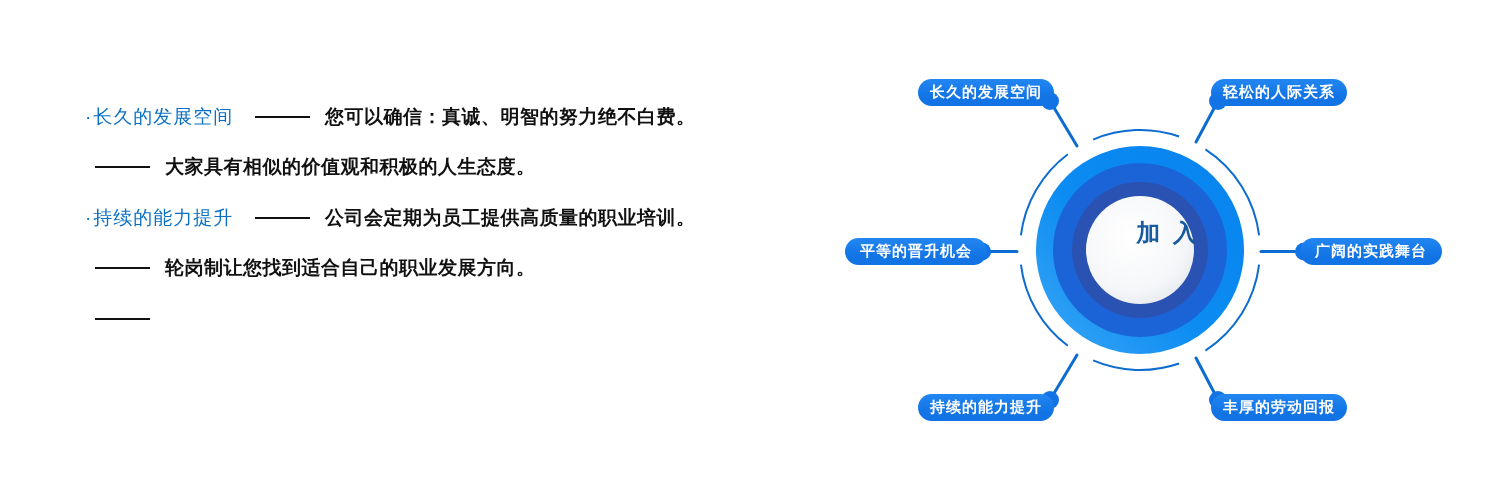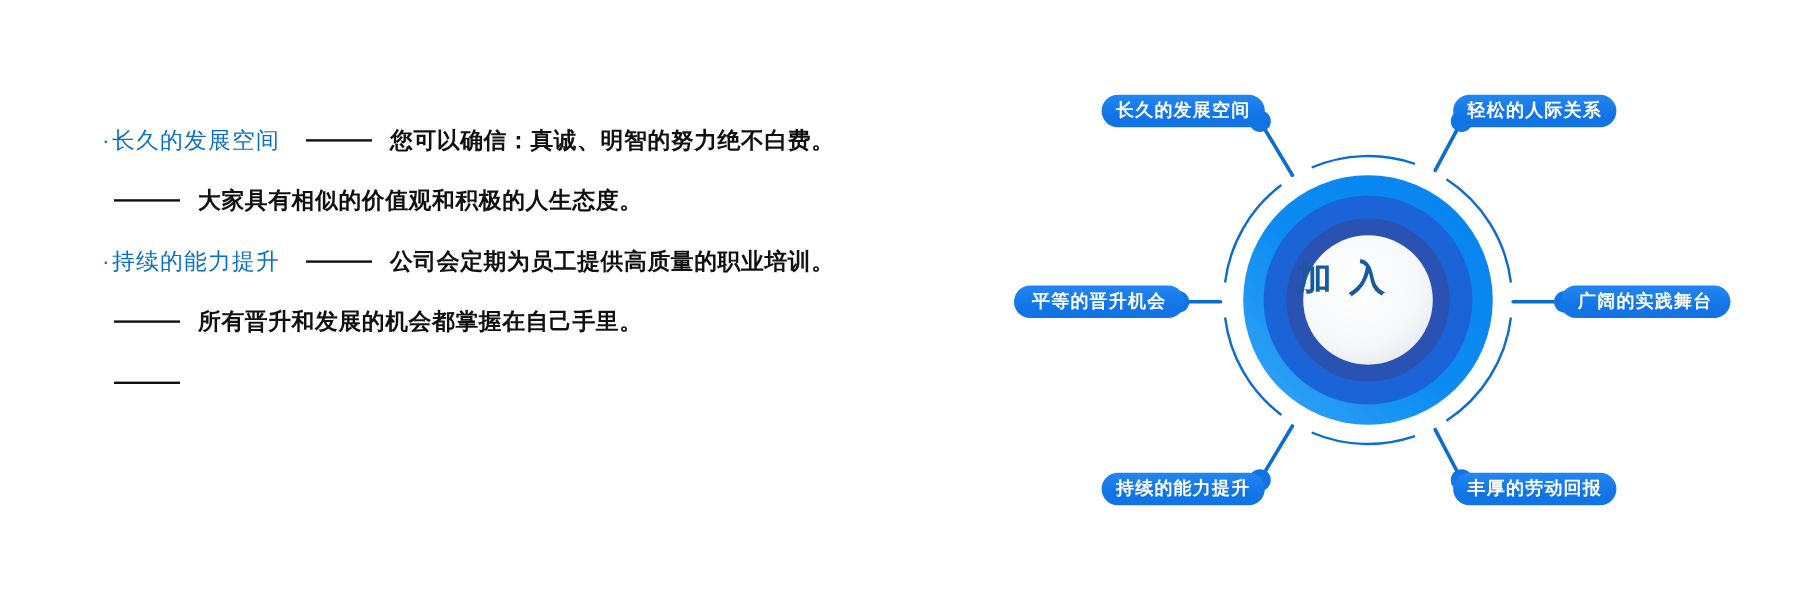--- a/index.html
+++ b/index.html
@@ -32,22 +32,22 @@
     background:linear-gradient(180deg,#2286f2 0%,var(--pill_blue) 70%);
     color:#ffffff;font-size:15px;font-weight:700;letter-spacing:1px;
     display:flex;align-items:center;justify-content:center;white-space:nowrap;z-index:3;}
   .pill-tl{left:918px;top:79px;width:136px;}
   .pill-tr{left:1211px;top:79px;width:136px;}
   .pill-l{left:845px;top:238px;width:142px;}
   .pill-r{left:1300px;top:238px;width:142px;}
   .pill-bl{left:918px;top:394px;width:136px;}
   .pill-br{left:1211px;top:394px;width:136px;}
 
-  .center-label{position:absolute;left:1080px;top:215px;width:120px;text-align:left;
-    font-size:30px;line-height:35px;font-weight:700;color:var(--center_text_blue);
+  .center-label{position:absolute;left:1080px;top:215px;width:120px;text-align:right;
+    font-size:24px;line-height:35px;font-weight:700;color:var(--center_text_blue);
     letter-spacing:3px;z-index:3;}
 </style>
 </head>
 <body>
 
 <div class="stage">
 
   <div class="benefits">
 
     <div class="row">
@@ -62,21 +62,21 @@
     </div>
 
     <div class="row">
       <div class="row-label"><span class="bullet">·</span><span>持续的能力提升</span></div>
       <div class="row-dash"></div>
       <div class="row-desc">公司会定期为员工提供高质量的职业培训。</div>
     </div>
 
     <div class="row">
       <div class="row-dash"></div>
-      <div class="row-desc">所有晋升和发展的机会都掌握在自己手里。</div>
+      <div class="row-desc">轮岗制让您找到适合自己的职业发展方向。</div>
     </div>
 
     <div class="row">
       <div class="row-dash"></div>
     </div>
 
 
   </div>
 
   <svg class="diagram-svg" viewBox="0 0 1500 500" xmlns="http://www.w3.org/2000/svg">

